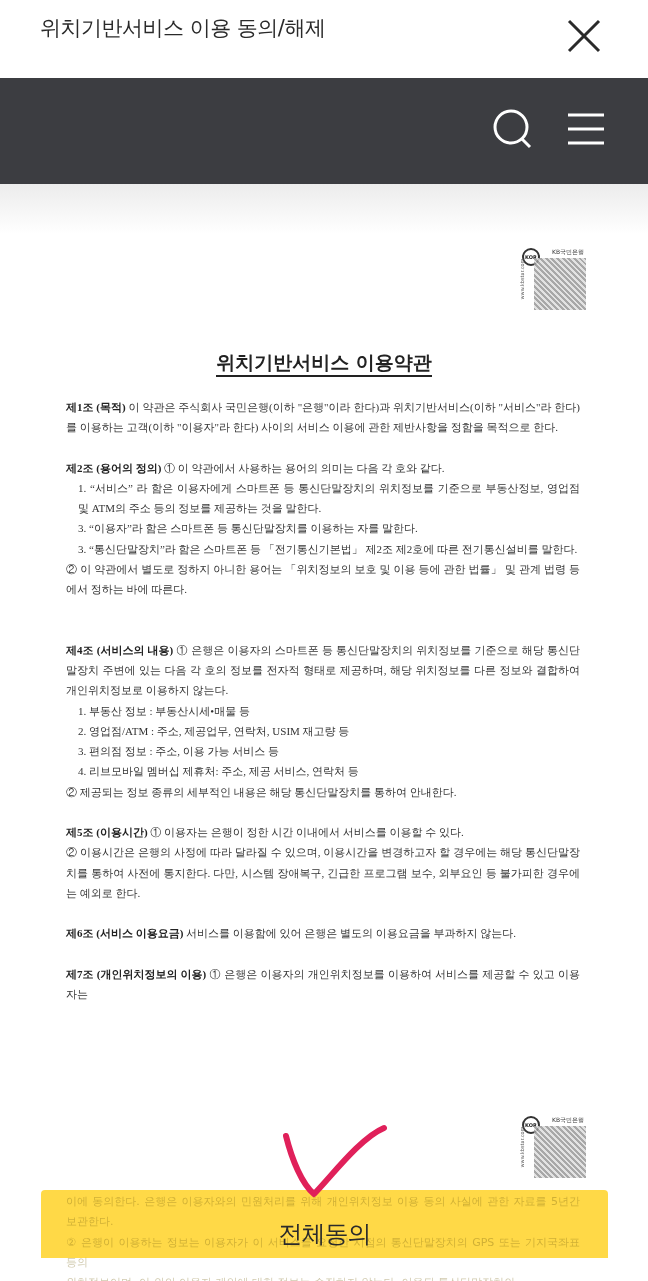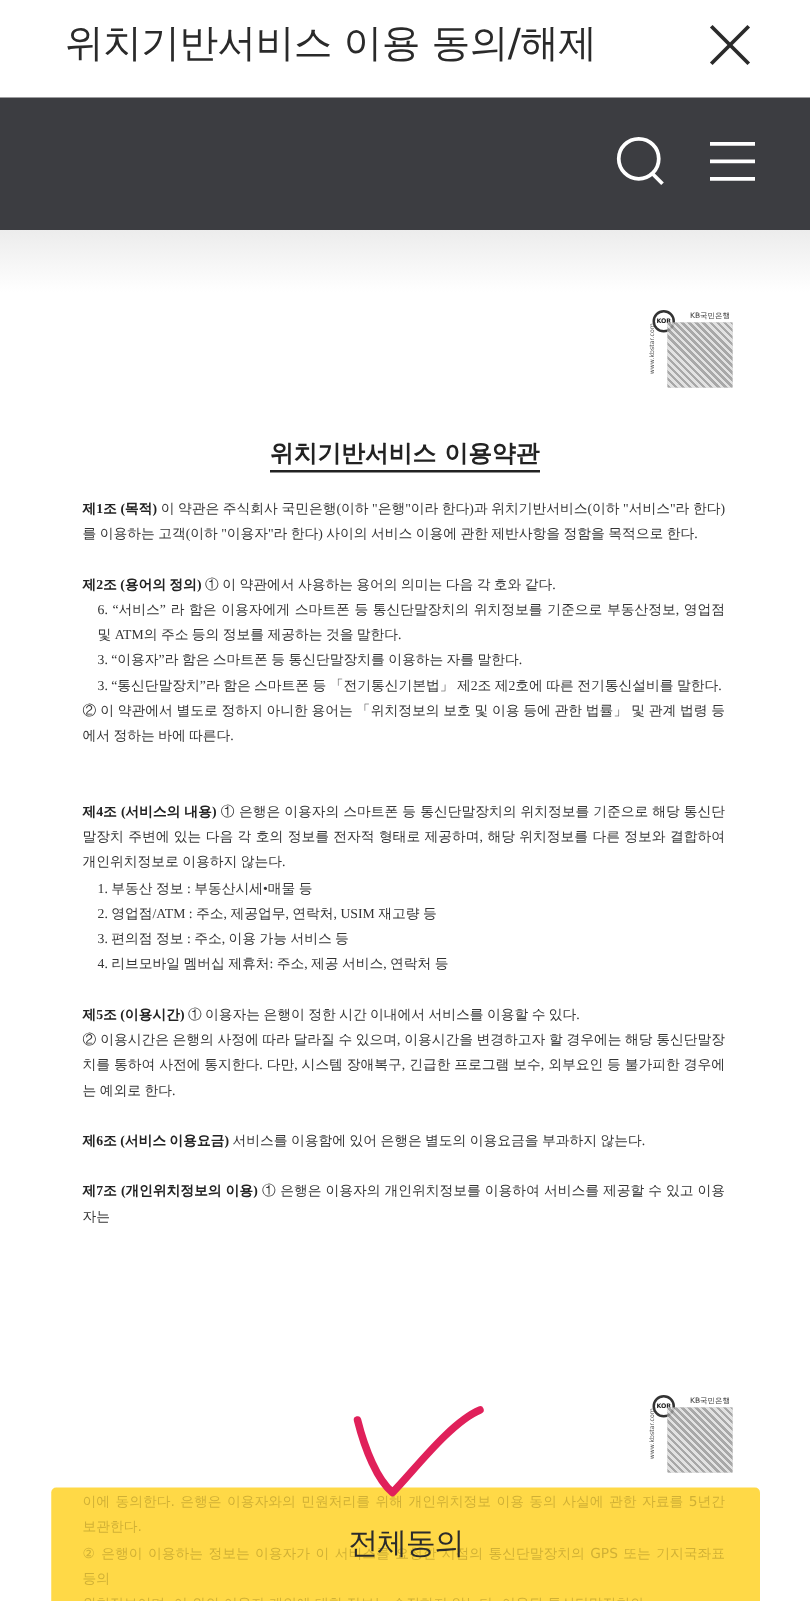--- a/index.html
+++ b/index.html
@@ -1,20 +1,20 @@
 <!DOCTYPE html>
 <html><head>
   <meta charset="utf-8">
   <style>
     * { margin:0; padding:0; box-sizing:border-box; }
     html, body { width:648px; height:1281px; overflow:hidden; background:#fff; }
     body { font-family: "DejaVu Sans", "Liberation Sans", sans-serif; position:relative; color:#222; }
 
     .title-bar { position:absolute; left:0; top:0; width:648px; height:78px; background:#fff; }
-    .title-bar .title { position:absolute; left:40px; top:14px; font-size:31px; color:#2a2a2a; letter-spacing:-0.5px; font-weight:normal;margin-left:12px; }
+    .title-bar .title { position:absolute; left:40px; top:14px; font-size:21px; color:#2a2a2a; letter-spacing:-0.5px; font-weight:normal; }
     .title-bar .close { position:absolute; left:566px; top:18px; width:36px; height:36px; cursor:pointer; }
 
     .nav-bar { position:absolute; left:0; top:78px; width:648px; height:106px; background:#3c3d41; }
     .nav-bar .search { position:absolute; left:492px; top:30px; width:44px; height:44px; cursor:pointer; }
     .nav-bar .menu { position:absolute; left:566px; top:34px; width:40px; height:36px; cursor:pointer; }
 
     .content { position:absolute; left:0; top:184px; width:648px; height:1097px; overflow:hidden; background:#fff;padding-left:44px; }
     .content .shadow { position:absolute; left:0; top:0; width:648px; height:50px; background:linear-gradient(#ececec, #ffffff); }
 
     .stamp { position:absolute; width:66px; height:66px; }
@@ -30,21 +30,21 @@
     .doc-title span { border-bottom:2px solid #222; padding-bottom:2px; }
 
     .doc { position:absolute; left:66px; width:514px; font-size:11px; line-height:20.3px; color:#333; text-align:justify;font-family:Liberation Serif, serif; }
     .doc p { margin:0; }
     .doc b { color:#222; }
     .doc .indent { padding-left:12px; }
     .doc .gap { height:20px; }
 
     .check { position:absolute; left:280px; top:1120px; width:112px; height:80px; pointer-events:none; }
 
-    .agree { position:absolute; left:41px; top:1190px; width:567px; height:91px; background:rgba(255,212,46,0.88); border-radius:4px 4px 0 0; cursor:pointer; }
+    .agree { position:absolute; left:41px; top:1190px; width:567px; height:68px; background:rgba(255,212,46,0.88); border-radius:4px 4px 0 0; cursor:pointer; }
     .agree .under { position:absolute; left:25px; top:2px; width:514px; font-size:11px; line-height:20.3px; color:rgba(120,100,20,0.35); text-align:justify; }
     .agree .label { position:absolute; left:0; width:567px; top:28px; text-align:center; font-size:24px; font-weight:normal; color:#2b2b2b; letter-spacing:-1px; }
   </style>
 </head>
 <body>
 
 <div class="title-bar">
   <div class="title">위치기반서비스 이용 동의/해제</div>
   <div class="close">
     <svg width="36" height="36" viewBox="0 0 36 36">
@@ -79,31 +79,32 @@
     <div class="qr"></div>
     <div class="url">www.kbstar.com</div>
   </div>
 
   <div class="doc-title"><span>위치기반서비스 이용약관</span></div>
 
   <div class="doc" style="top:213px;">
     <p><b>제1조 (목적)</b> <span>이 약관은 주식회사 국민은행(이하 "은행"이라 한다)과 위치기반서비스(이하 "서비스"라 한다)를 이용하는 고객(이하 "이용자"라 한다) 사이의 서비스 이용에 관한 제반사항을 정함을 목적으로 한다.</span></p>
     <div class="gap"></div>
     <p><b>제2조 (용어의 정의)</b> <span>① 이 약관에서 사용하는 용어의 의미는 다음 각 호와 같다.</span></p>
-    <p class="indent" style="padding-left:12px;">6. “서비스” 라 함은 이용자에게 스마트폰 등 통신단말장치의 위치정보를 기준으로 부동산정보, 영업점 및 ATM의 주소 등의 정보를 제공하는 것을 말한다.</p>
+    <p class="indent" style="padding-left:12px;">1. “서비스” 라 함은 이용자에게 스마트폰 등 통신단말장치의 위치정보를 기준으로 부동산정보, 영업점 및 ATM의 주소 등의 정보를 제공하는 것을 말한다.</p>
     <p class="indent">3. “이용자”라 함은 스마트폰 등 통신단말장치를 이용하는 자를 말한다.</p>
     <p class="indent">3. “통신단말장치”라 함은 스마트폰 등 「전기통신기본법」 제2조 제2호에 따른 전기통신설비를 말한다.</p>
     <p>② 이 약관에서 별도로 정하지 아니한 용어는 「위치정보의 보호 및 이용 등에 관한 법률」 및 관계 법령 등에서 정하는 바에 따른다.</p>
     <div class="gap"></div>
     <div class="gap"></div>
     <p><b>제4조 (서비스의 내용)</b> <span>① 은행은 이용자의 스마트폰 등 통신단말장치의 위치정보를 기준으로 해당 통신단말장치 주변에 있는 다음 각 호의 정보를 전자적 형태로 제공하며, 해당 위치정보를 다른 정보와 결합하여 개인위치정보로 이용하지 않는다.</span></p>
     <p class="indent">1. 부동산 정보 : 부동산시세•매물 등</p>
     <p class="indent">2. 영업점/ATM : 주소, 제공업무, 연락처, USIM 재고량 등</p>
     <p class="indent">3. 편의점 정보 : 주소, 이용 가능 서비스 등</p>
     <p class="indent">4. 리브모바일 멤버십 제휴처: 주소, 제공 서비스, 연락처 등</p>
+    <p>② 제공되는 정보 종류의 세부적인 내용은 해당 통신단말장치를 통하여 안내한다.</p>
     <div class="gap"></div>
     <p><b>제5조 (이용시간)</b> <span>① 이용자는 은행이 정한 시간 이내에서 서비스를 이용할 수 있다.</span></p>
     <p>② 이용시간은 은행의 사정에 따라 달라질 수 있으며, 이용시간을 변경하고자 할 경우에는 해당 통신단말장치를 통하여 사전에 통지한다. 다만, 시스템 장애복구, 긴급한 프로그램 보수, 외부요인 등 불가피한 경우에는 예외로 한다.</p>
     <div class="gap"></div>
     <p><b>제6조 (서비스 이용요금)</b> <span>서비스를 이용함에 있어 은행은 별도의 이용요금을 부과하지 않는다.</span></p>
     <div class="gap"></div>
     <p><b>제7조 (개인위치정보의 이용)</b> <span>① 은행은 이용자의 개인위치정보를 이용하여 서비스를 제공할 수 있고 이용자는</span></p>
   </div>
 
   <div class="stamp" style="left:522px; top:932px;">

